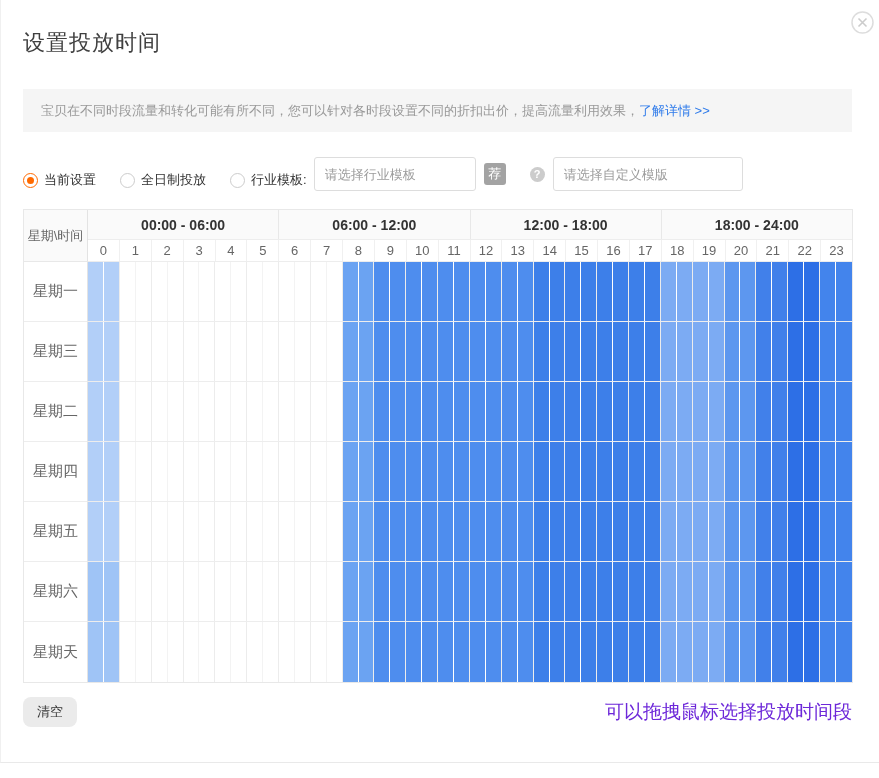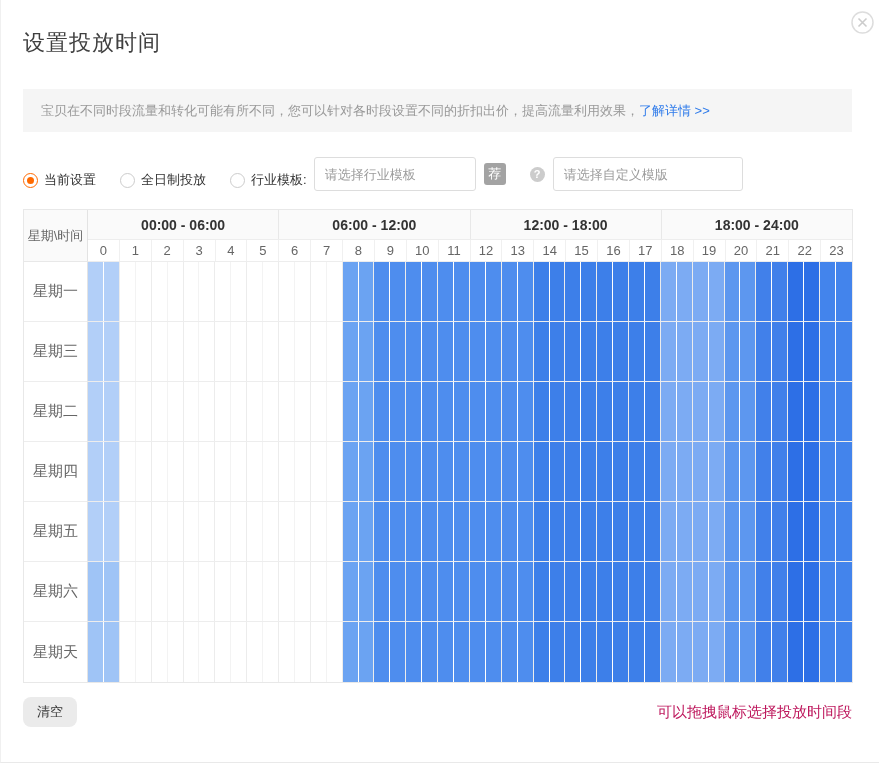--- a/index.html
+++ b/index.html
@@ -42,21 +42,21 @@
   .data-row { display:flex; height:60px; border-bottom:1px solid #ededed; background:#fff; }
   .data-row:last-child { border-bottom:none; }
   .hcell { flex:1; display:flex; }
   .half { flex:1; border-right:1px solid #f3f3f3; cursor:pointer; }
   .hcell .half:last-child { border-right:1px solid #ececec; }
   .hcell:last-child .half:last-child { border-right:none; }
   .half.filled { border-right:1px solid #fff; }
   .footer-row { margin-top:14px; display:flex; align-items:center; }
   .gray-btn { height:30px; padding:0 14px; background:#ebebeb; border:none; border-radius:8px; font-size:13px; color:#333; cursor:pointer; font-family:inherit; }
   .gray-btn + .gray-btn { margin-left:14px; }
-  .drag-hint { margin-left:auto; font-size:15px; color:#be185d; }
+  .drag-hint { margin-left:auto; font-size:19px; color:#6d28d9; }
 </style>
 </head>
 <body>
 
 <div class="panel">
 
   <div class="close-btn">
     <svg width="23" height="23" viewBox="0 0 23 23">
       <circle cx="11.5" cy="11.5" r="10.5" fill="none" stroke="#ddd" stroke-width="1.5"></circle>
       <path d="M7.5 7.5 L15.5 15.5 M15.5 7.5 L7.5 15.5" stroke="#ccc" stroke-width="1.6"></path>

